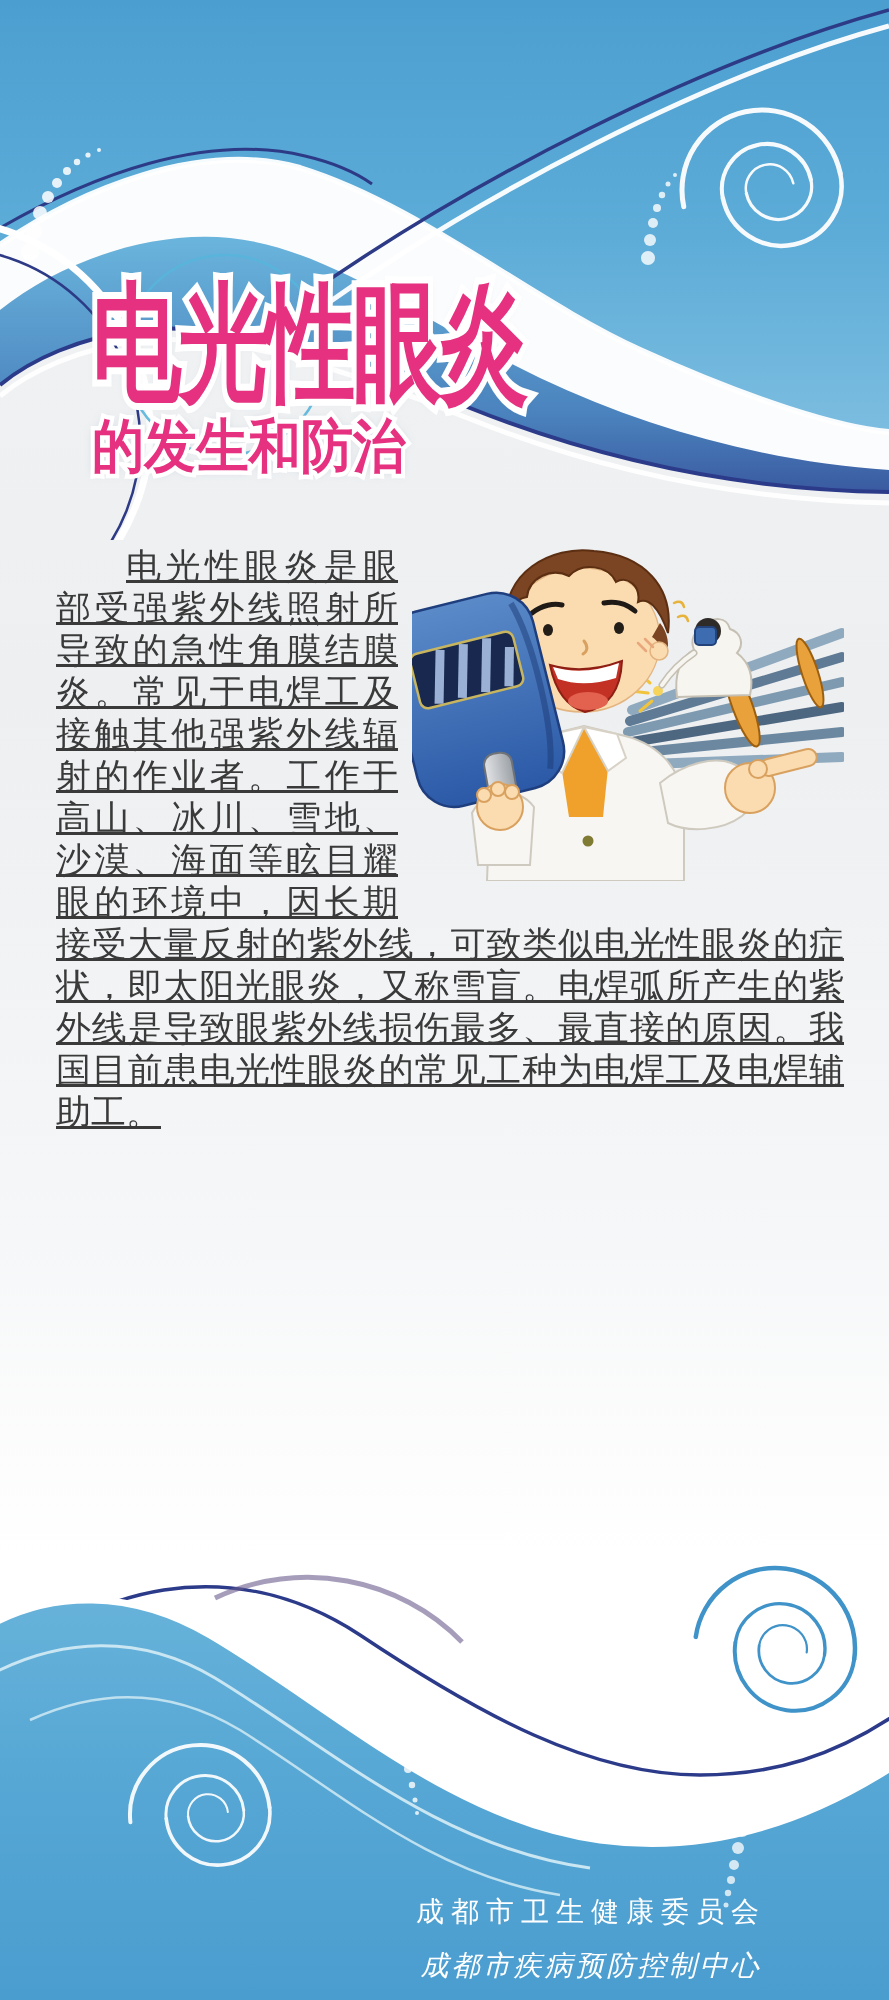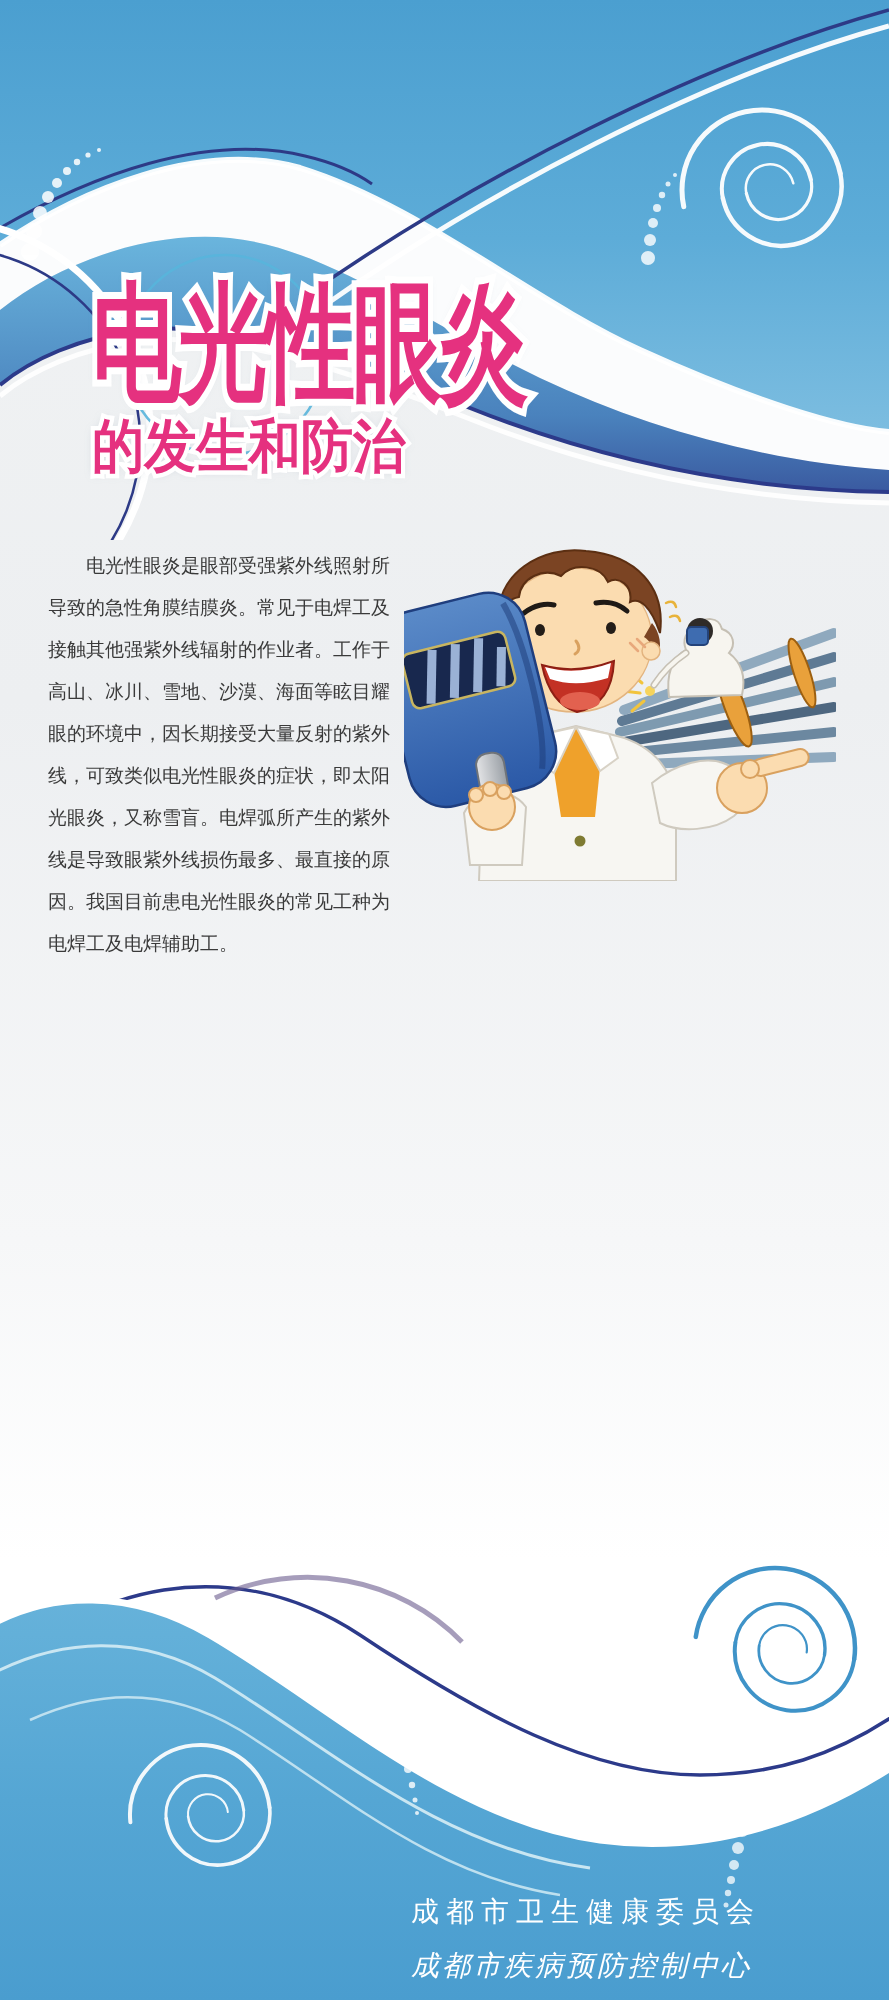--- a/index.html
+++ b/index.html
@@ -34,36 +34,37 @@
     position:absolute;left:0;top:0;
     color:#ffffff;
     -webkit-text-stroke:14px #ffffff;
     text-shadow:0 0 9px rgba(150,165,180,.55);
   }
   .sub-title .outline-layer{-webkit-text-stroke:9px #ffffff;}
   .fill-layer{position:relative;color:#e5317f;}
 
   
   .content{
-    position:absolute;left:48px;top:545px;width:788px;z-index:4;
-    font-size:19px;line-height:42px;color:#3a3a3a;
+    position:absolute;left:56px;top:545px;width:788px;z-index:4;
+    font-size:35px;line-height:42px;color:#3a3a3a;
     text-align:justify;
+    text-decoration:underline;
   }
   .content p{margin:0;text-indent:2em;}
   .para-2{margin-top:36px !important;}
   .para-3{margin-top:58px !important;}
   .illu{
     float:right;width:432px;height:336px;
     margin:0 0 10px 14px;
   }
 
   
   .footer{
     position:absolute;top:1893px;right:118px;width:360px;z-index:6;
-    color:#ffffff;text-align:left;font-weight:500;
+    color:#ffffff;text-align:center;font-weight:500;
   }
   .footer-line1{font-size:28px;letter-spacing:7px;white-space:nowrap;}
   .footer-line2{font-size:28px;letter-spacing:3px;margin-top:16px;white-space:nowrap;font-style:italic;}
 </style>
 </head>
 <body>
 
 <div class="poster">
 
   <svg class="deco deco-top" viewBox="0 0 889 540" preserveAspectRatio="none">

